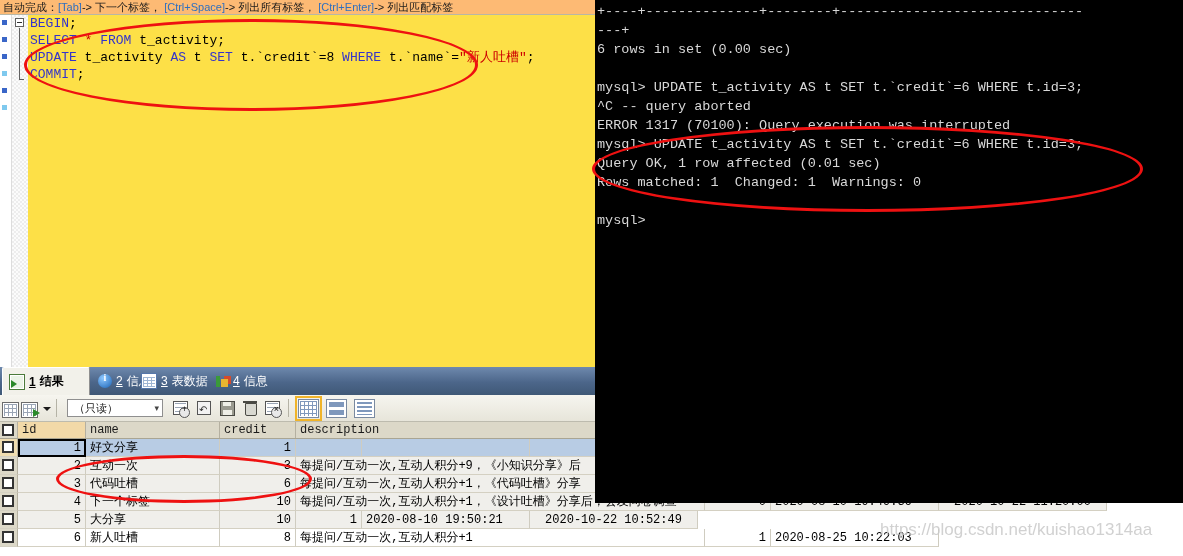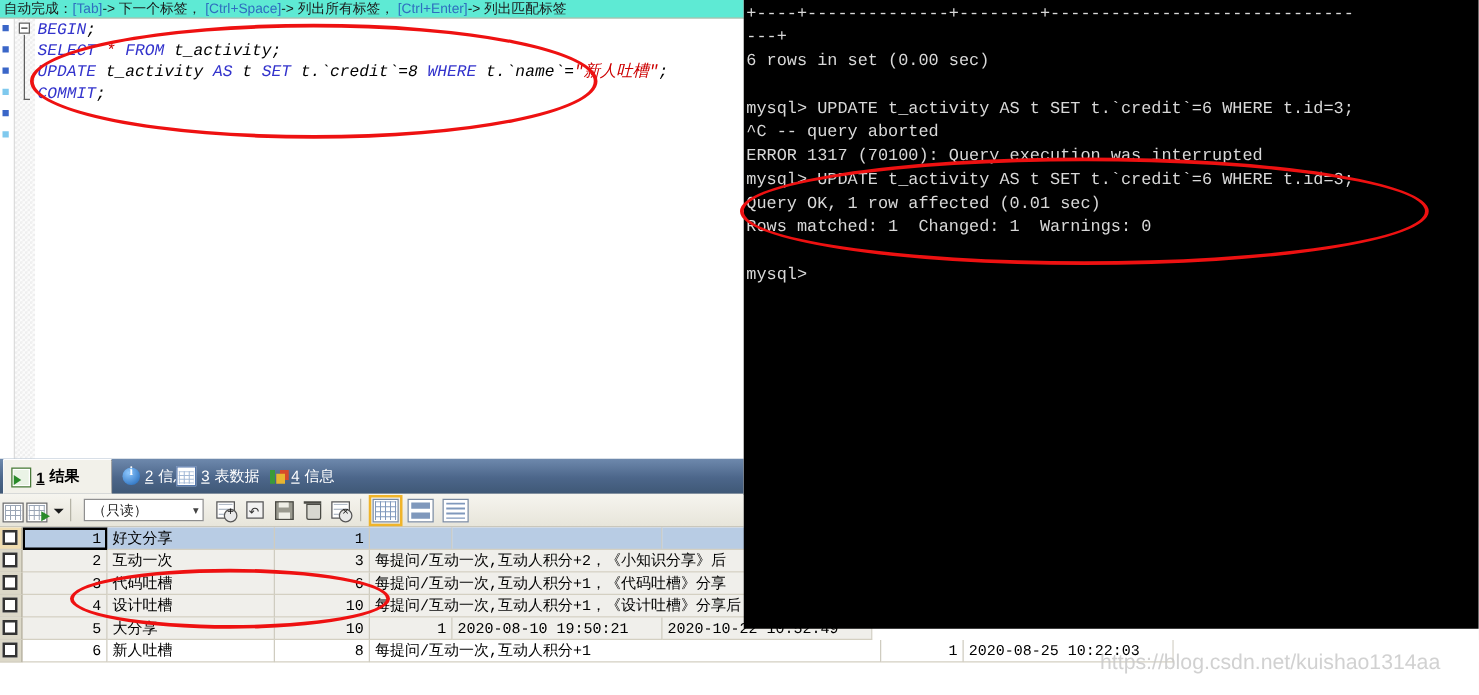--- a/index.html
+++ b/index.html
@@ -14,36 +14,35 @@
   #root{position:relative;width:1183px;height:556px;overflow:hidden;}
 
   
   .left-pane{
     position:absolute;left:0;top:0;width:595px;height:556px;
     background:#f0efe9;
     overflow:hidden;
   }
   .hint-bar{
     position:absolute;left:0;top:0;width:595px;height:14px;
-    background:#5eead4;
+    background:#fdba74;
     border-bottom:1px solid #b9b7a5;
     font-size:11px;line-height:14px;
     color:#1a1a1a;
     white-space:nowrap;
     font-family:"Liberation Sans", sans-serif;
     padding-left:0px;
     overflow:hidden;
   }
   .hint-bar .k{color:#2f6fbf;}
 
   .editor-wrap{
     position:absolute;left:0;top:15px;width:595px;height:412px;
-    background:#ffffff;
+    background:#fde047;
     overflow:hidden;
-    font-style:italic;
   }
   .bookmark-gutter{
     position:absolute;left:0;top:0;width:11px;height:352px;
     background:#ffffff;border-right:1px solid #dcdcdc;
   }
   .bm{
     position:absolute;left:2px;width:5px;height:5px;background:#3a66c8;
   }
   .bm.light{background:#7fc9ee;}
   .fold-gutter{
@@ -221,21 +220,21 @@
   .dg-body .r-white{background:#ffffff;}
   .dg-body .r-sel .cell{background:#b8cce4;}
   .dg-body .r-sel .rowsel{background:#f0ddb0;}
   .dg-body .cell.active{outline:2px solid #000;outline-offset:-2px;}
   .c-id{width:68px;flex:0 0 auto;}
   .c-name{width:134px;flex:0 0 auto;}
   .c-credit{width:76px;flex:0 0 auto;}
   .c-desc{width:409px;flex:0 0 auto;}
   .c-x{width:66px;flex:0 0 auto;}
   .c-d1{width:168px;flex:0 0 auto;}
-  .c-d2{width:168px;flex:0 0 auto;}
+  .c-d2{width:168px;flex:0 0 auto;text-align:center;}
   .c-tail{flex:1 1 auto;background:#ffffff;}
 
   
   .terminal{
     position:absolute;left:595px;top:0;width:588px;height:503px;
     background:#000000;
     color:#d8d8d8;
     font-family:"Liberation Mono","DejaVu Sans Mono",monospace;
     font-size:13.5px;line-height:19px;
     white-space:pre;
@@ -342,20 +341,33 @@
         <span class="tb-sep"></span>
         <span class="tb-ico ic-viewgrid sel"></span>
         <span class="tb-ico ic-viewform"></span>
         <span class="tb-ico ic-viewtext"></span>
       </div>
     </div>
   </div>
 
   <div class="datagrid" style="top:422px;">
 
+    <div class="dg-row dg-head">
+      <div class="sel">
+          <span class="chk"></span>
+        </div>
+      <div class="cell c-id idcol">id</div>
+      <div class="cell c-name">name</div>
+      <div class="cell c-credit">credit</div>
+      <div class="cell c-desc">description</div>
+      <div class="cell c-x"></div>
+      <div class="cell c-d1"></div>
+      <div class="cell c-d2"></div>
+      <div class="c-tail"></div>
+    </div>
 
     <div class="dg-body">
 
       <div class="dg-row r-sel">
         <div class="rowsel">
             <span class="chk"></span>
           </div>
         <div class="cell c-id num active">1</div>
         <div class="cell c-name">好文分享</div>
         <div class="cell c-credit num">1</div>
@@ -365,21 +377,21 @@
         <div class="c-tail"></div>
       </div>
 
       <div class="dg-row r-alt">
         <div class="rowsel">
             <span class="chk"></span>
           </div>
         <div class="cell c-id num">2</div>
         <div class="cell c-name">互动一次</div>
         <div class="cell c-credit num">3</div>
-        <div class="cell c-desc">每提问/互动一次,互动人积分+2，《小知识分享》后</div>
+        <div class="cell c-desc">每提问/互动一次,互动人积分+9，《小知识分享》后</div>
         <div class="cell c-x num"></div>
         <div class="cell c-d1"></div>
         <div class="cell c-d2"></div>
         <div class="c-tail"></div>
       </div>
 
       <div class="dg-row r-alt">
         <div class="rowsel">
             <span class="chk"></span>
           </div>
@@ -391,21 +403,21 @@
         <div class="cell c-d1"></div>
         <div class="cell c-d2"></div>
         <div class="c-tail"></div>
       </div>
 
       <div class="dg-row r-alt">
         <div class="rowsel">
             <span class="chk"></span>
           </div>
         <div class="cell c-id num">4</div>
-        <div class="cell c-name">设计吐槽</div>
+        <div class="cell c-name">下一个标签</div>
         <div class="cell c-credit num">10</div>
         <div class="cell c-desc">每提问/互动一次,互动人积分+1，《设计吐槽》分享后，会发问卷调查</div>
         <div class="cell c-x num">0</div>
         <div class="cell c-d1">2020-08-10 19:49:36</div>
         <div class="cell c-d2">2020-10-22 11:20:00</div>
         <div class="c-tail"></div>
       </div>
 
       <div class="dg-row r-alt">
         <div class="rowsel">

